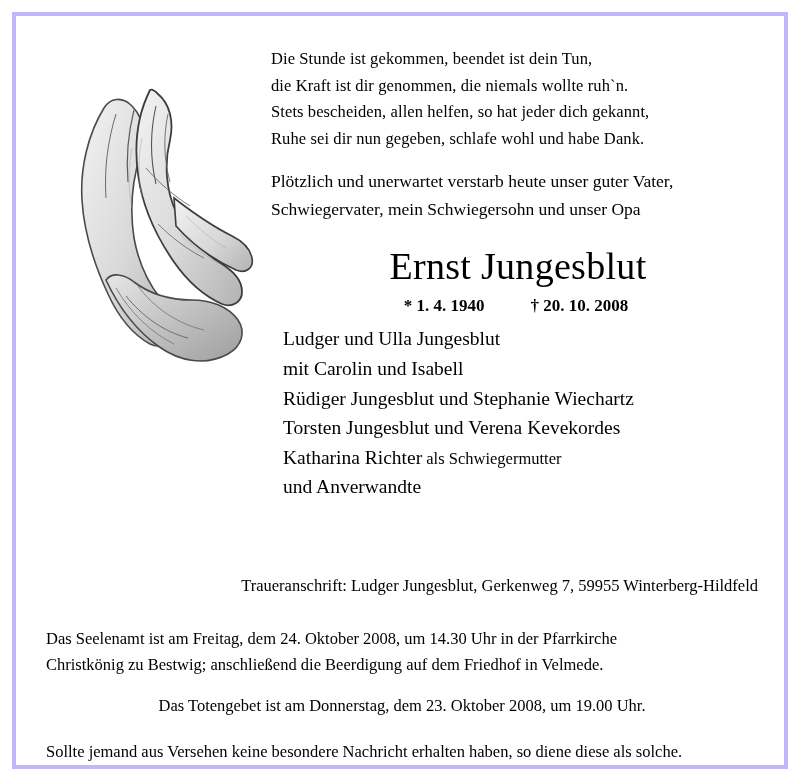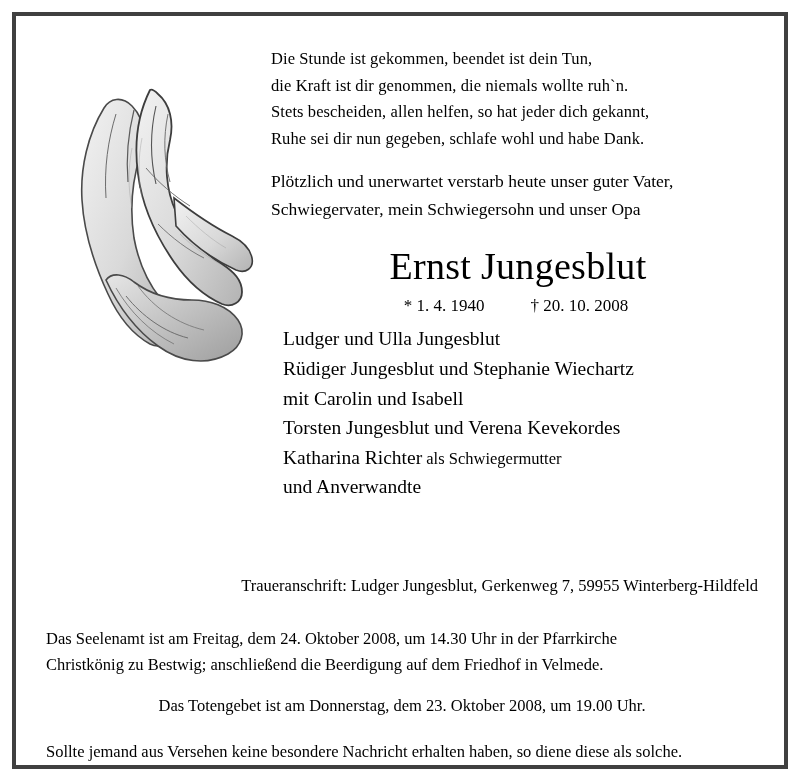--- a/index.html
+++ b/index.html
@@ -20,21 +20,21 @@
     height: 781px;
     background: #ffffff;
     box-sizing: border-box;
   }
   .frame {
     position: absolute;
     left: 12px;
     top: 12px;
     width: 776px;
     height: 757px;
-    border: 4px solid #404040;
+    border: 4px solid #c4b5fd;
     box-sizing: border-box;
     background: #ffffff;
   }
   .inner {
     position: relative;
     width: 100%;
     height: 100%;
     box-sizing: border-box;
   }
 
@@ -79,20 +79,21 @@
     padding-right: 6px;
   }
 
   .dates {
     margin-top: 9px;
     display: flex;
     justify-content: center;
     gap: 46px;
     font-size: 17px;
     padding-right: 10px;
+    font-weight: bold;
   }
 
   .mourn-label {
     margin-top: 28px;
     font-size: 17.5px;
   }
 
   .mourners {
     margin-top: 8px;
     padding-left: 12px;
@@ -205,24 +206,24 @@
           <span>* 1. 4. 1940</span>
           <span>† 20. 10. 2008</span>
         </div>
 
 
         <div class="mourners">
           <div class="mourner-line">
             <span>Ludger und Ulla Jungesblut</span><span class="small"></span>
           </div>
           <div class="mourner-line">
+            <span>mit Carolin und Isabell</span><span class="small"></span>
+          </div>
+          <div class="mourner-line">
             <span>Rüdiger Jungesblut und Stephanie Wiechartz</span><span class="small"></span>
-          </div>
-          <div class="mourner-line">
-            <span>mit Carolin und Isabell</span><span class="small"></span>
           </div>
           <div class="mourner-line">
             <span>Torsten Jungesblut und Verena Kevekordes</span><span class="small"></span>
           </div>
           <div class="mourner-line">
             <span>Katharina Richter</span><span class="small"> als Schwiegermutter</span>
           </div>
           <div class="mourner-line">
             <span>und Anverwandte</span><span class="small"></span>
           </div>

